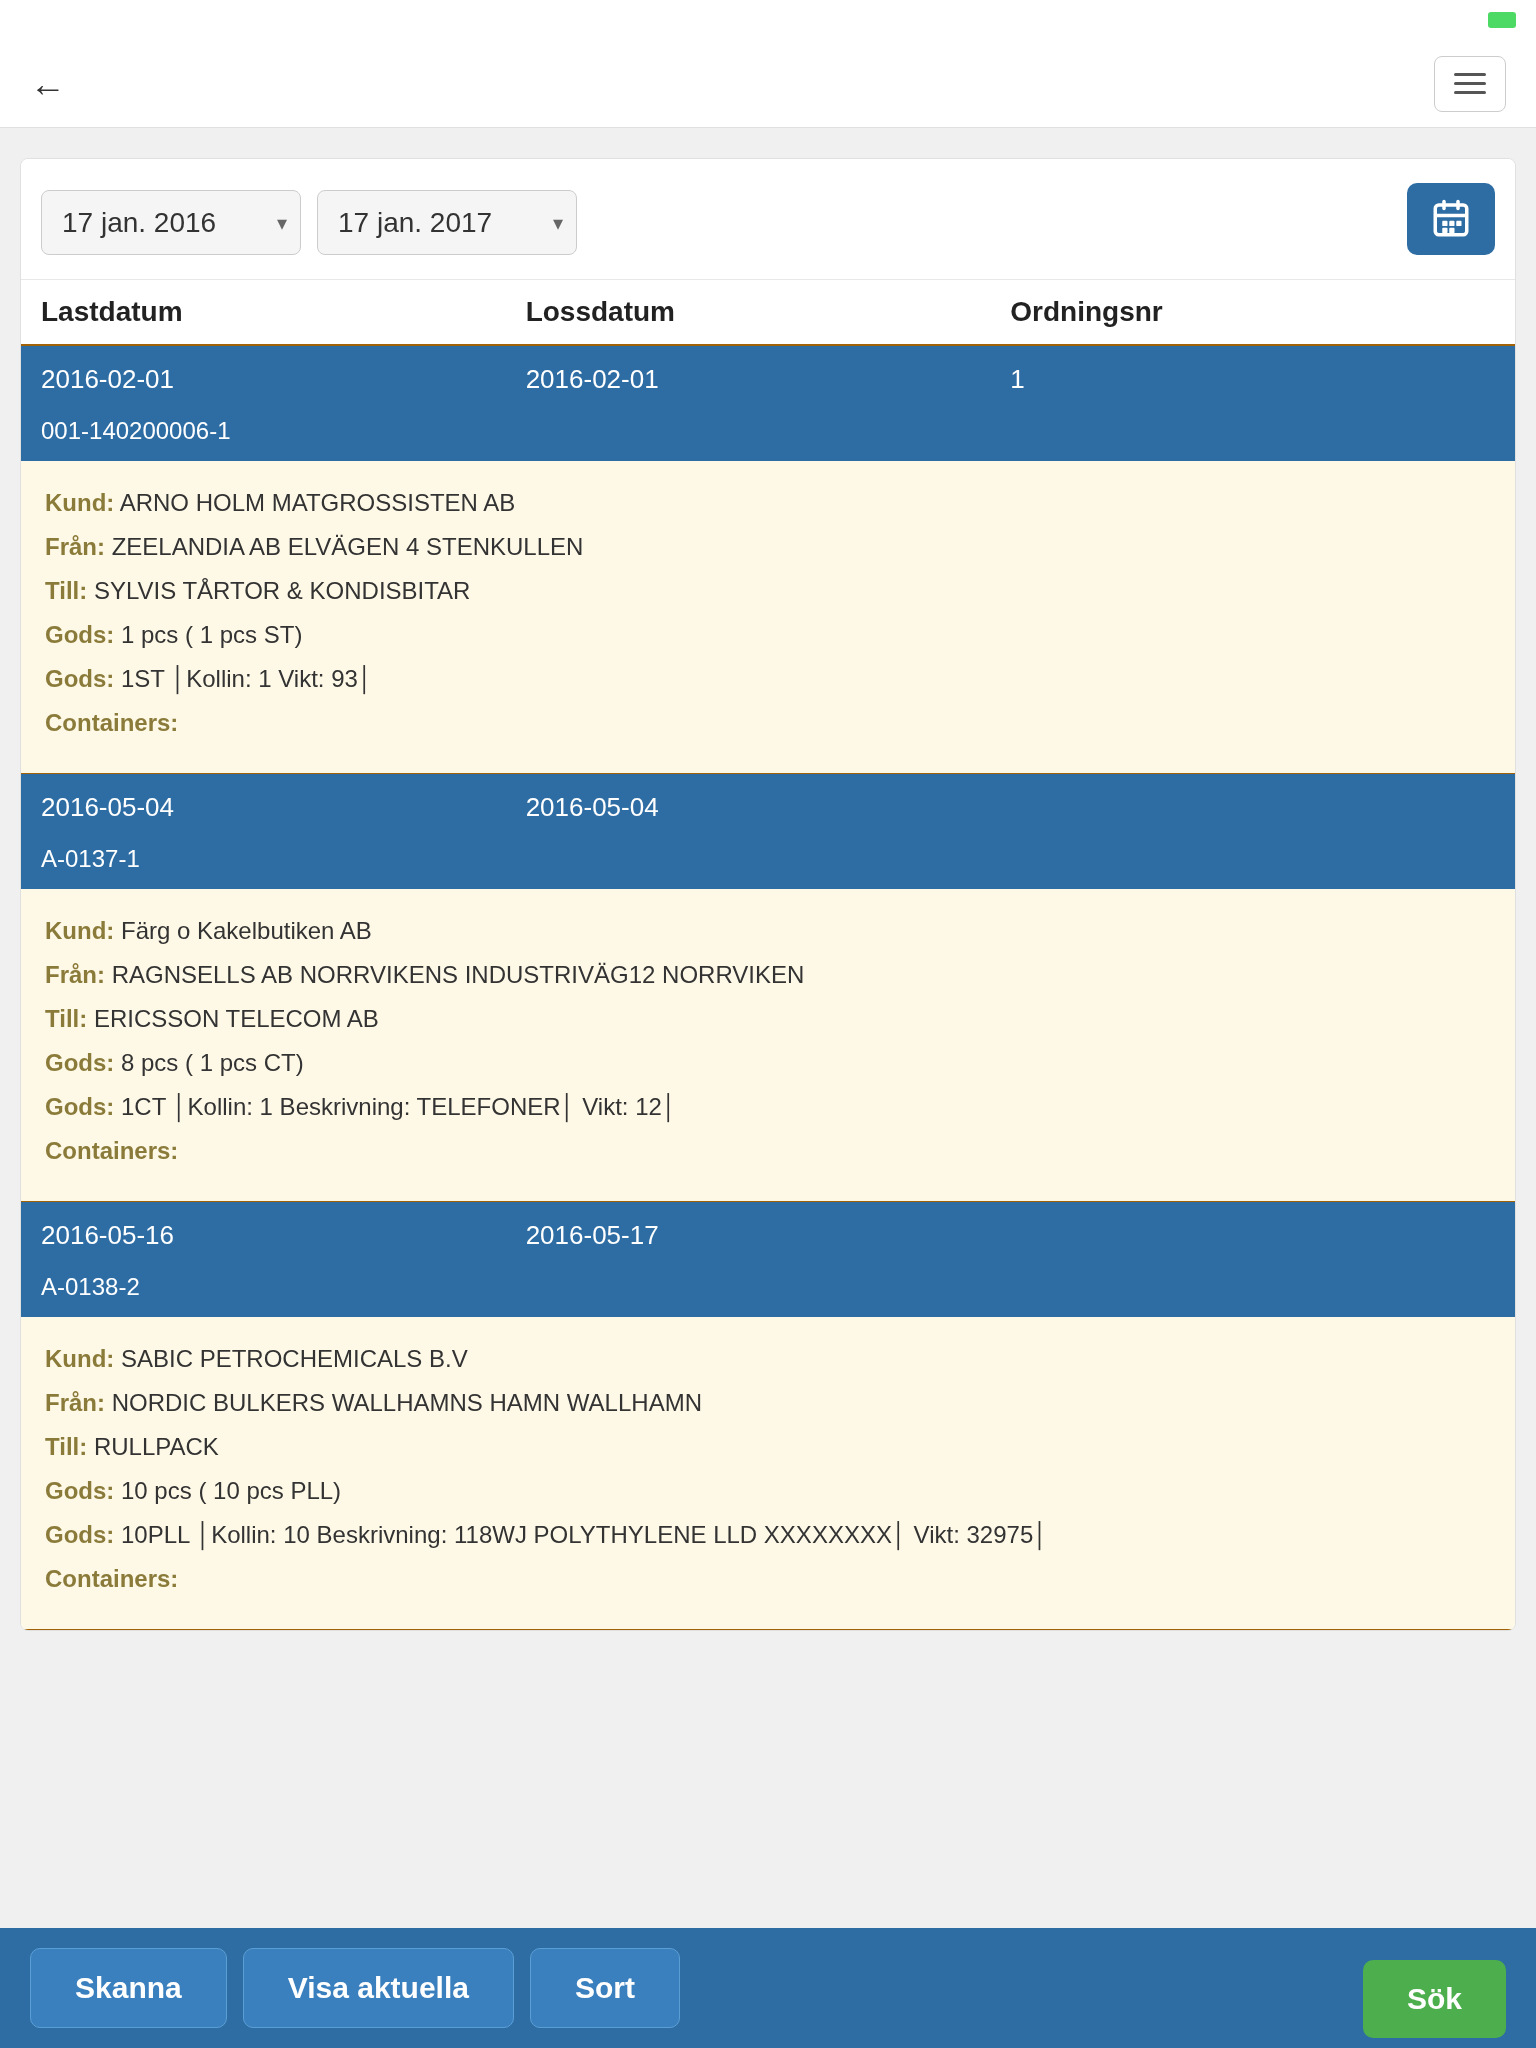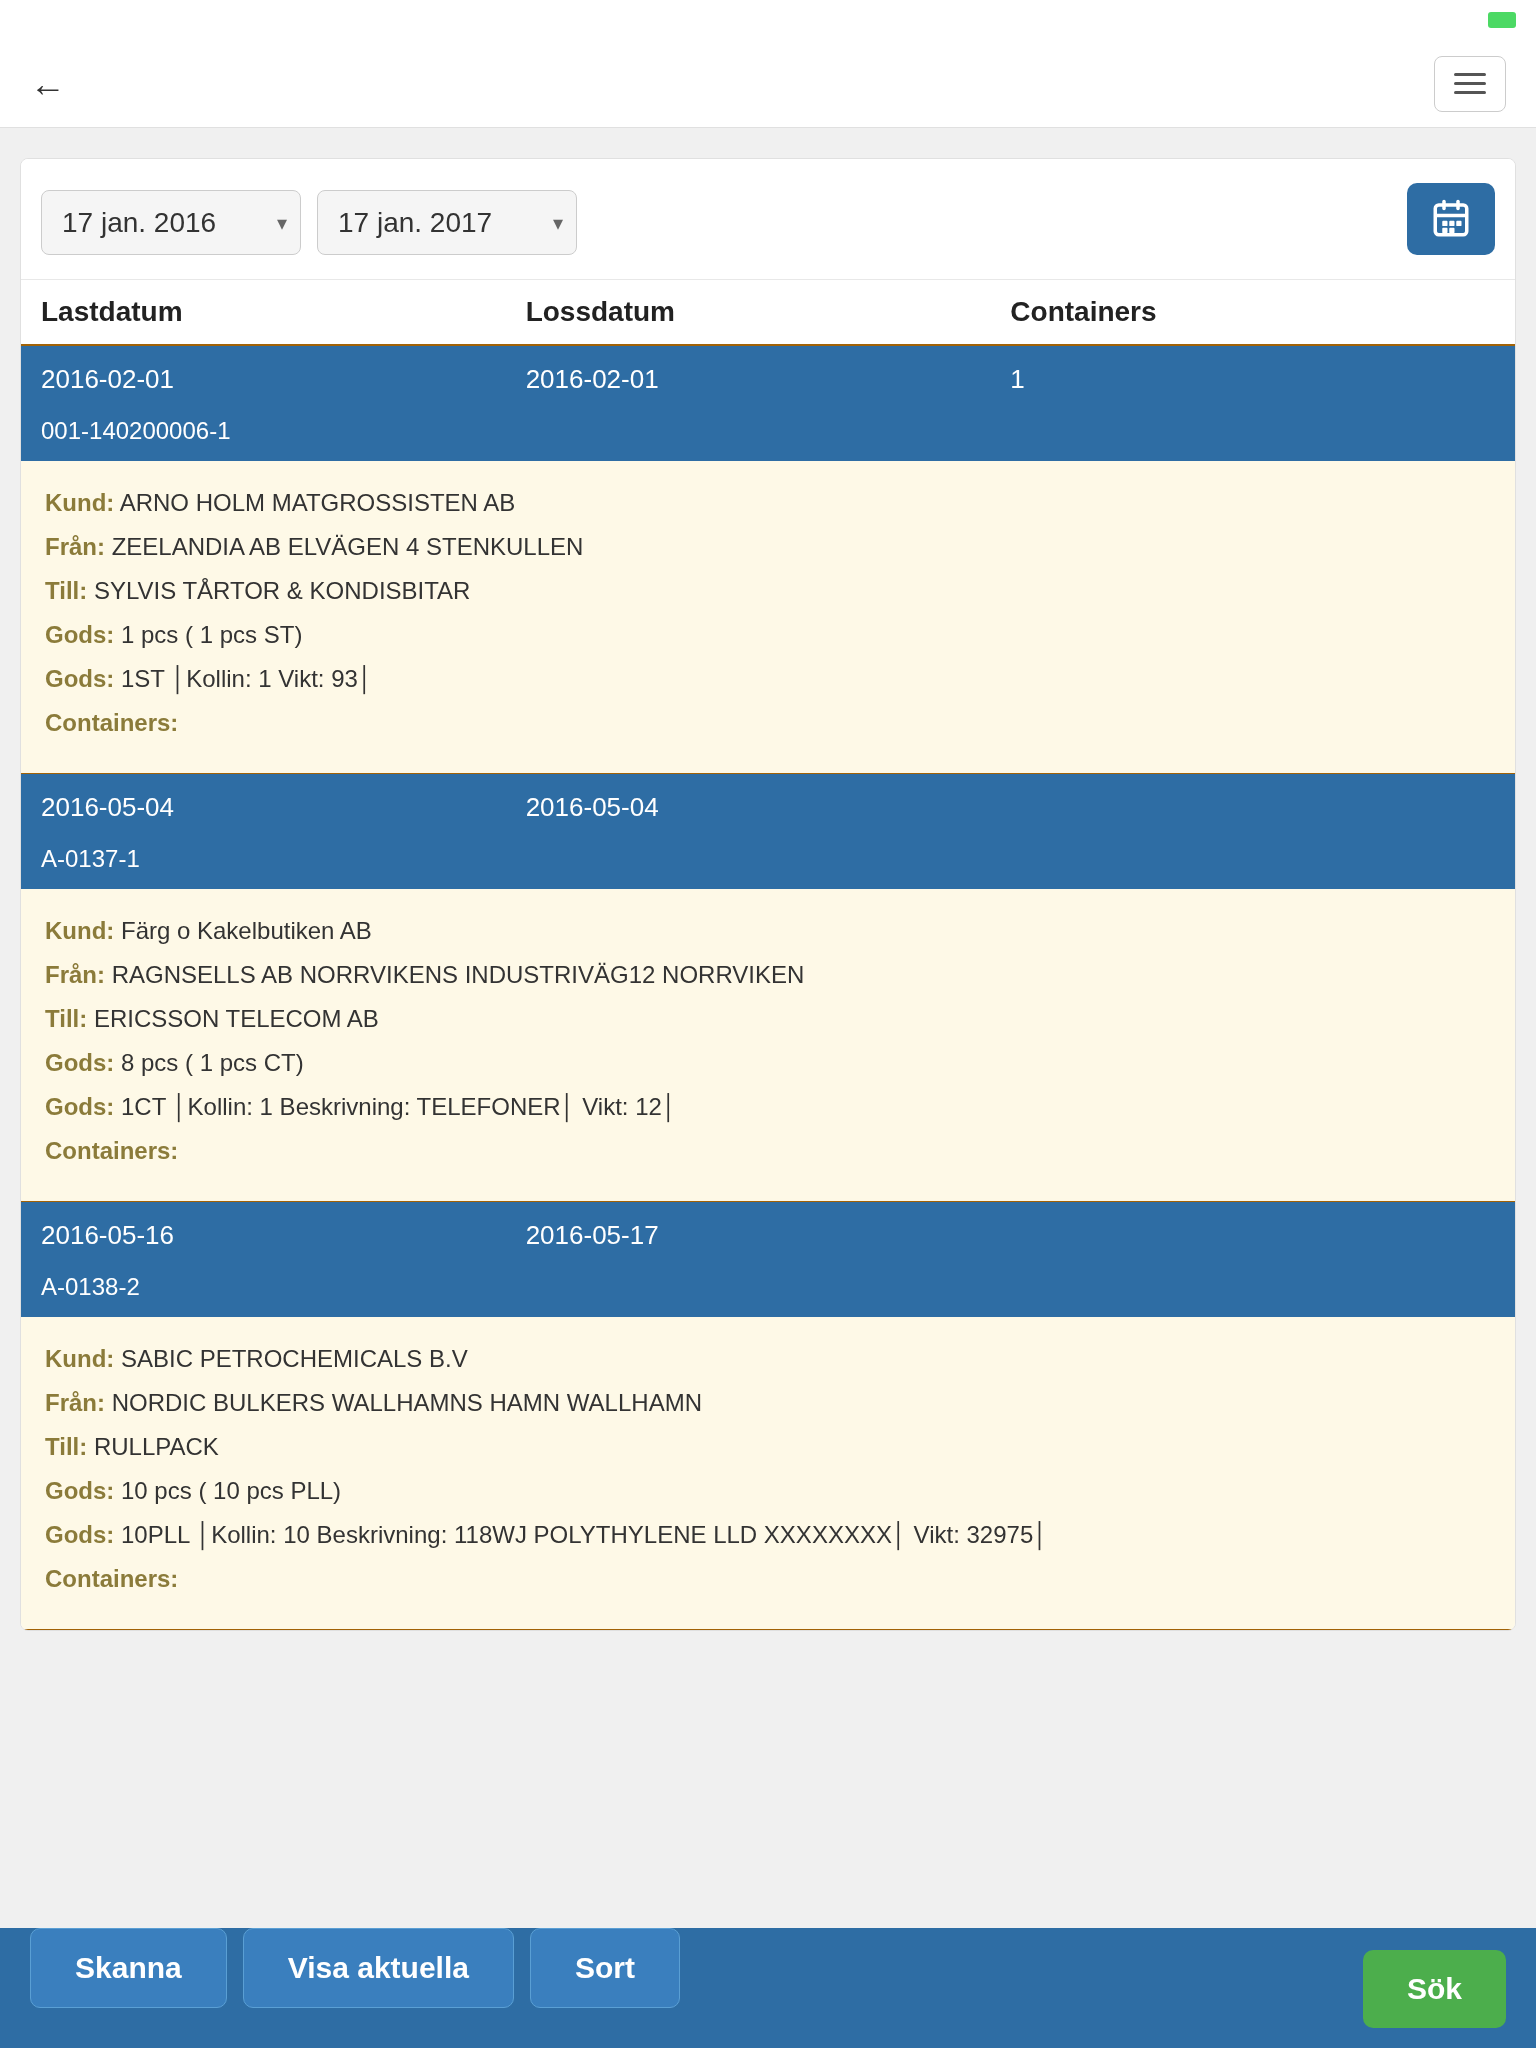--- a/index.html
+++ b/index.html
@@ -183,21 +183,21 @@
 
     
     .bottom-bar {
       position: fixed;
       bottom: 0;
       left: 0;
       width: 1536px;
       height: 120px;
       background: #2e6da4;
       display: flex;
-      align-items: flex-start;
+      align-items: center;
       padding: 0 30px;
       gap: 16px;
     }
     .bottom-btn {
       padding: 22px 44px;
       border-radius: 10px;
       border: none;
       font-size: 30px;
       font-weight: 600;
       cursor: pointer;
@@ -254,21 +254,21 @@
         <rect x="7" y="17" width="3" height="3" rx="0.5" fill="white"></rect>
         <rect x="11" y="17" width="3" height="3" rx="0.5" fill="white"></rect>
         <rect x="15" y="13" width="3" height="3" rx="0.5" fill="white"></rect>
       </svg>
     </button>
   </div>
 
   <div class="table-header">
     <div class="table-header-cell">Lastdatum</div>
     <div class="table-header-cell">Lossdatum</div>
-    <div class="table-header-cell">Containers</div>
+    <div class="table-header-cell">Ordningsnr</div>
   </div>
 
   <div id="orders-container">
   <div class="order-group">
         <div class="order-header-row">
           <div class="order-header-cell">2016-02-01</div>
           <div class="order-header-cell">2016-02-01</div>
           <div class="order-header-cell">1</div>
         </div>
         <div class="order-id-row"><span class="order-id-text">001-140200006-1</span></div>

